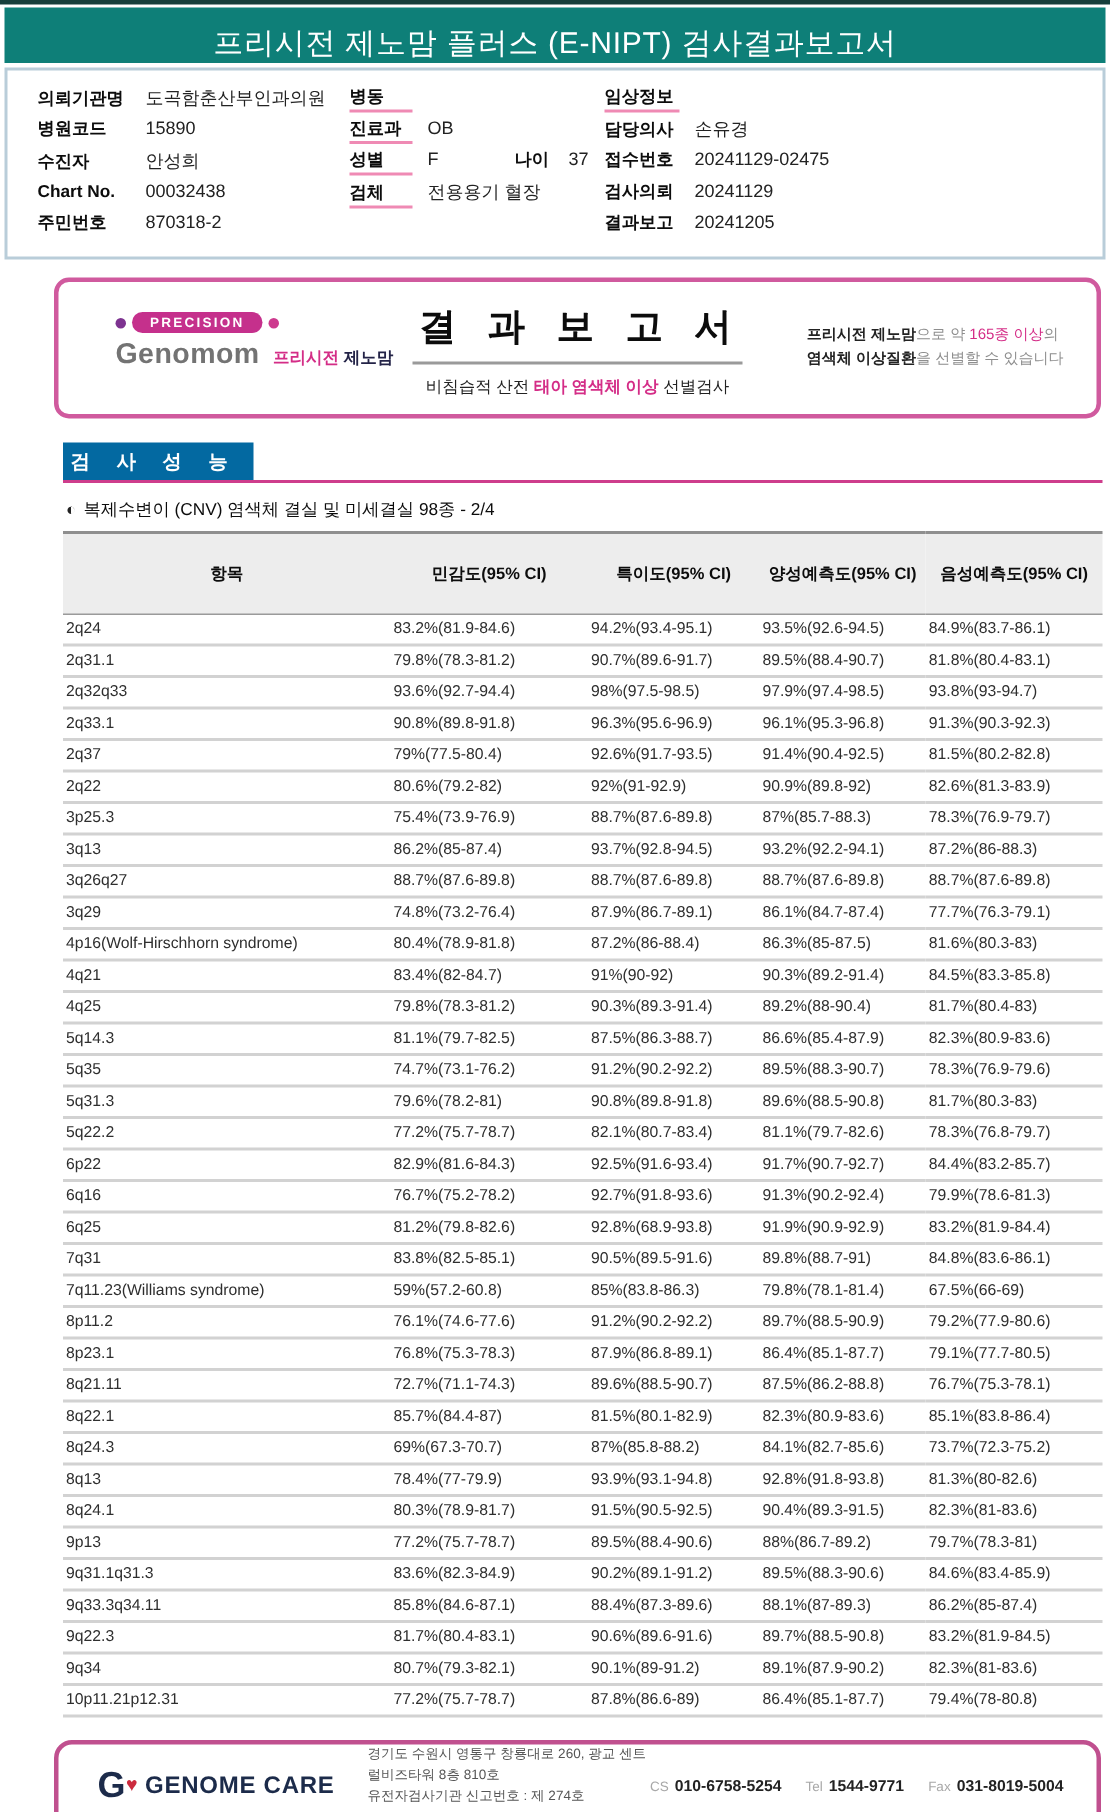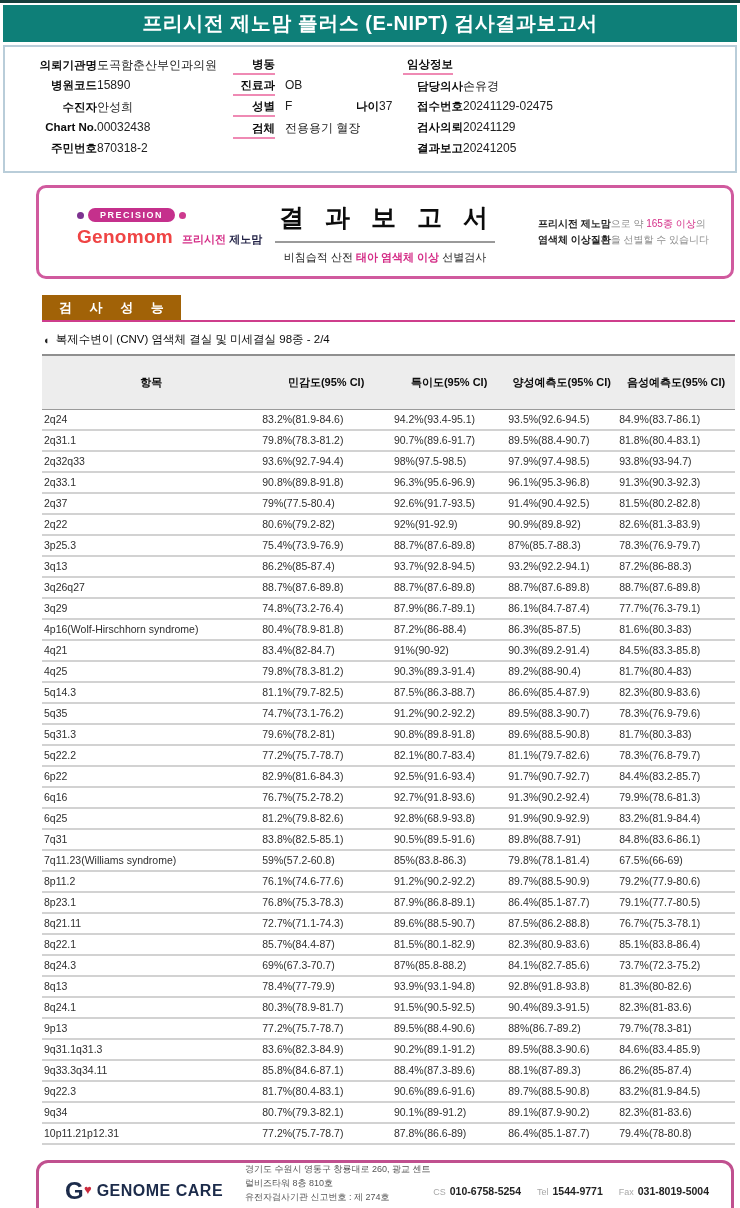--- a/index.html
+++ b/index.html
@@ -1,59 +1,59 @@
 <!DOCTYPE html>
 <html><head>
 <meta charset="utf-8">
 <style>
   html,body{margin:0;padding:0;background:#fff;}
   body{width:740px;height:1208px;font-family:"Liberation Sans","DejaVu Sans",sans-serif;color:#111;}
   .page{position:relative;width:740px;height:1208px;overflow:hidden;background:#fff;}
 
   .top-line{height:3px;background:#173f3c;margin:0;}
-  .title-bar{margin:2px 3px 0 3px;height:37px;background:#0e7f78;color:#fff;display:flex;align-items:center;justify-content:center;font-size:20px;font-weight:bold;letter-spacing:0.5px;}
+  .title-bar{margin:2px 3px 0 3px;height:37px;background:#0e7f78;color:#fff;display:flex;align-items:flex-end;justify-content:center;font-size:20px;font-weight:normal;letter-spacing:0.5px;}
 
   .info-box{margin:3px 3px 0 3px;border:2px solid #b9cdd9;height:112px;position:relative;padding:8px 0 4px 0;font-size:11px;}
   .info-col{position:absolute;top:10px;}
   #info-col-1{left:20px;width:205px;}
   #info-col-2{left:228px;width:168px;}
   #info-col-3{left:398px;width:330px;}
   .info-row{display:flex;align-items:baseline;height:21px;}
-  .info-label{font-weight:bold;color:#0c0c0c;font-size:11.5px;flex:0 0 auto;text-align:right;}
+  .info-label{font-weight:bold;color:#0c0c0c;font-size:11.5px;flex:0 0 auto;}
   #info-col-1 .info-label{width:72px;}
   #info-col-2 .info-label{width:52px;}
   #info-col-3 .info-label{width:60px;}
   .info-label.l2{width:36px !important;margin-left:14px;}
   .info-label.u{width:auto !important;margin-right:10px;border-bottom:2px solid #ef8ab4;padding-bottom:1px;}
   #info-col-2 .info-label.u{min-width:42px;}
   #info-col-3 .info-label.u{min-width:50px;}
   .info-value{color:#222;font-size:12px;}
   #info-col-2 .info-value{min-width:44px;}
 
   .banner{margin:12px 3px 0 36px;width:692px;height:88px;border:3px solid #d05a9e;border-radius:10px;position:relative;background:#fff;}
   .brand-block{position:absolute;left:38px;top:20px;}
   .pill-row{display:flex;align-items:center;gap:4px;margin-bottom:4px;}
   .dot{width:7px;height:7px;border-radius:50%;}
   .dot-l{background:#7d3390;}
   .dot-r{background:#cd3a8e;}
   .pill{background:#c5308c;color:#fff;font-size:9px;font-weight:bold;letter-spacing:1.5px;padding:2px 12px;border-radius:9px;}
   .brand-row{display:flex;align-items:baseline;gap:9px;}
-  .brand-name{font-size:19px;font-weight:bold;color:#ef4444;letter-spacing:0.3px;}
+  .brand-name{font-size:19px;font-weight:bold;color:#737373;letter-spacing:0.3px;}
   .brand-kr{font-size:11px;font-weight:bold;}
   .accent{color:#d42d87;}
   .darknavy{color:#232347;}
   .banner-center{position:absolute;left:50%;transform:translateX(-50%);top:13px;text-align:center;width:260px;}
   .banner-title{display:inline-block;font-size:25px;font-weight:bold;color:#0c0c0c;letter-spacing:7px;border-bottom:2px solid #9a9a9a;padding:0 0 7px 4px;margin-bottom:7px;white-space:nowrap;}
   .banner-sub{font-size:11px;color:#222;white-space:nowrap;}
   .banner-sub .accent{font-weight:bold;}
   .banner-note{position:absolute;right:22px;top:28px;font-size:10px;color:#8e8e8e;line-height:1.55;}
   .banner-note b{color:#222;}
 
   .section-head{margin:16px 5px 0 42px;border-bottom:2.5px solid #ce3d8c;line-height:0;}
-  .section-badge{display:inline-block;background:#a16207;color:#fff;font-weight:bold;font-size:13px;letter-spacing:7px;padding:6px 10px 6px 17px;line-height:13px;}
+  .section-badge{display:inline-block;background:#0369a1;color:#fff;font-weight:bold;font-size:13px;letter-spacing:7px;padding:6px 10px 6px 5px;line-height:13px;}
   .section-sub{margin:10px 0 7px 44px;font-size:11.5px;color:#0c0c0c;display:flex;align-items:center;gap:5px;}
   .half-icon{font-size:11px;color:#222;}
 
   table.perf{margin:2px 5px 0 42px;width:693px;border-collapse:collapse;table-layout:fixed;}
   table.perf th{background:#ededed;border-top:2px solid #8f8f8f;border-bottom:1px solid #9a9a9a;font-size:11px;font-weight:bold;color:#0c0c0c;padding:19px 2px;text-align:center;}
   table.perf td{border-bottom:2px solid #d2d2d2;padding:3px 2px;font-size:10.5px;line-height:13px;color:#2e2e2e;text-align:left;}
   td.c-item{padding-left:8px;}
   td.c-num{padding-left:4px;}
 
   .footer-box{margin:15px 3px 0 36px;width:692px;height:56px;border:3px solid #c0508f;border-radius:12px;display:flex;align-items:center;background:#fff;}

